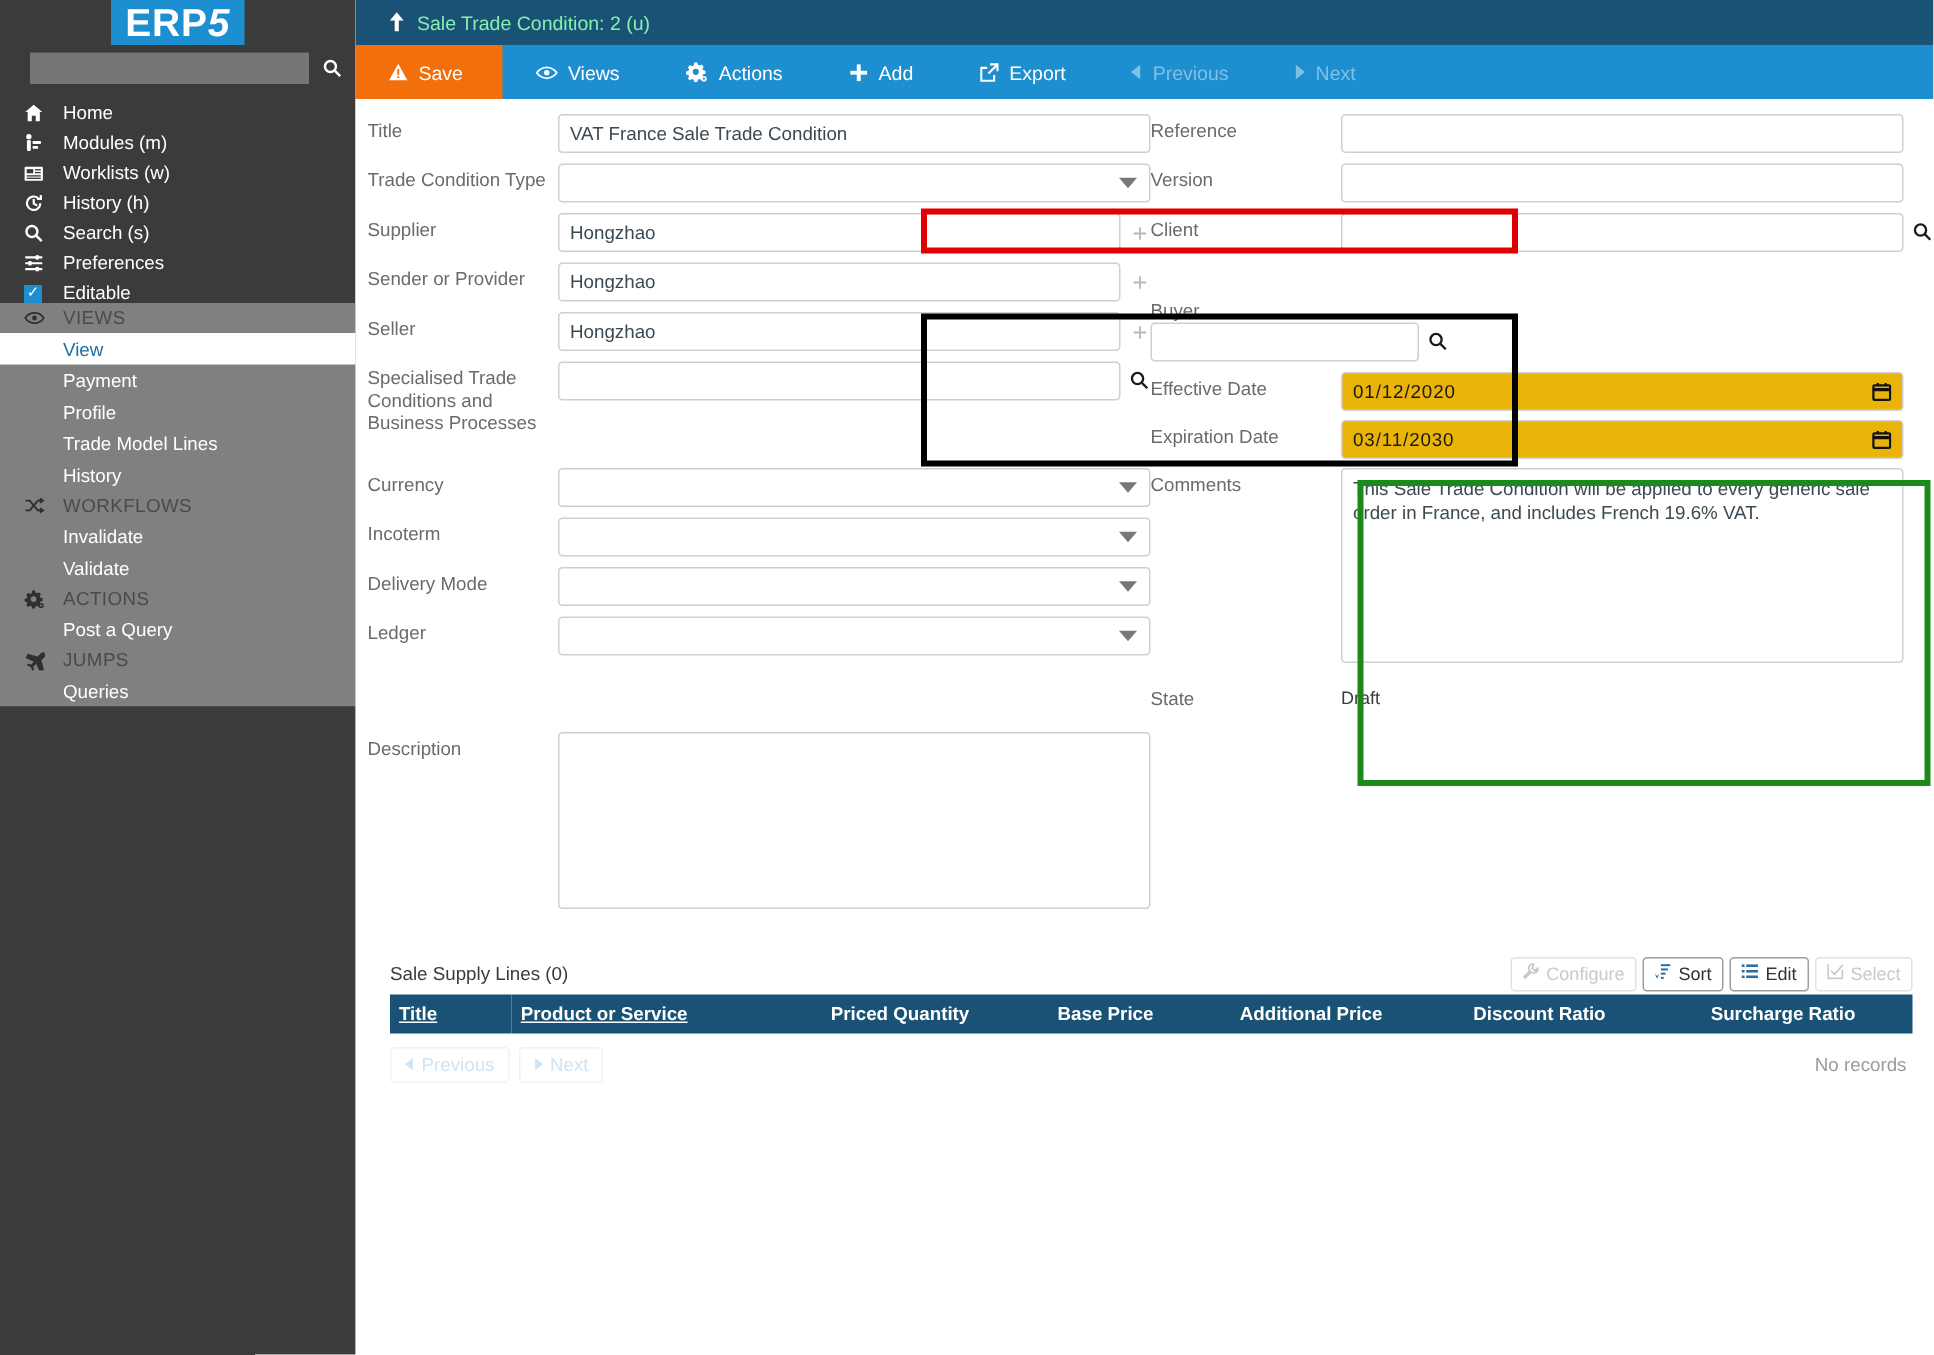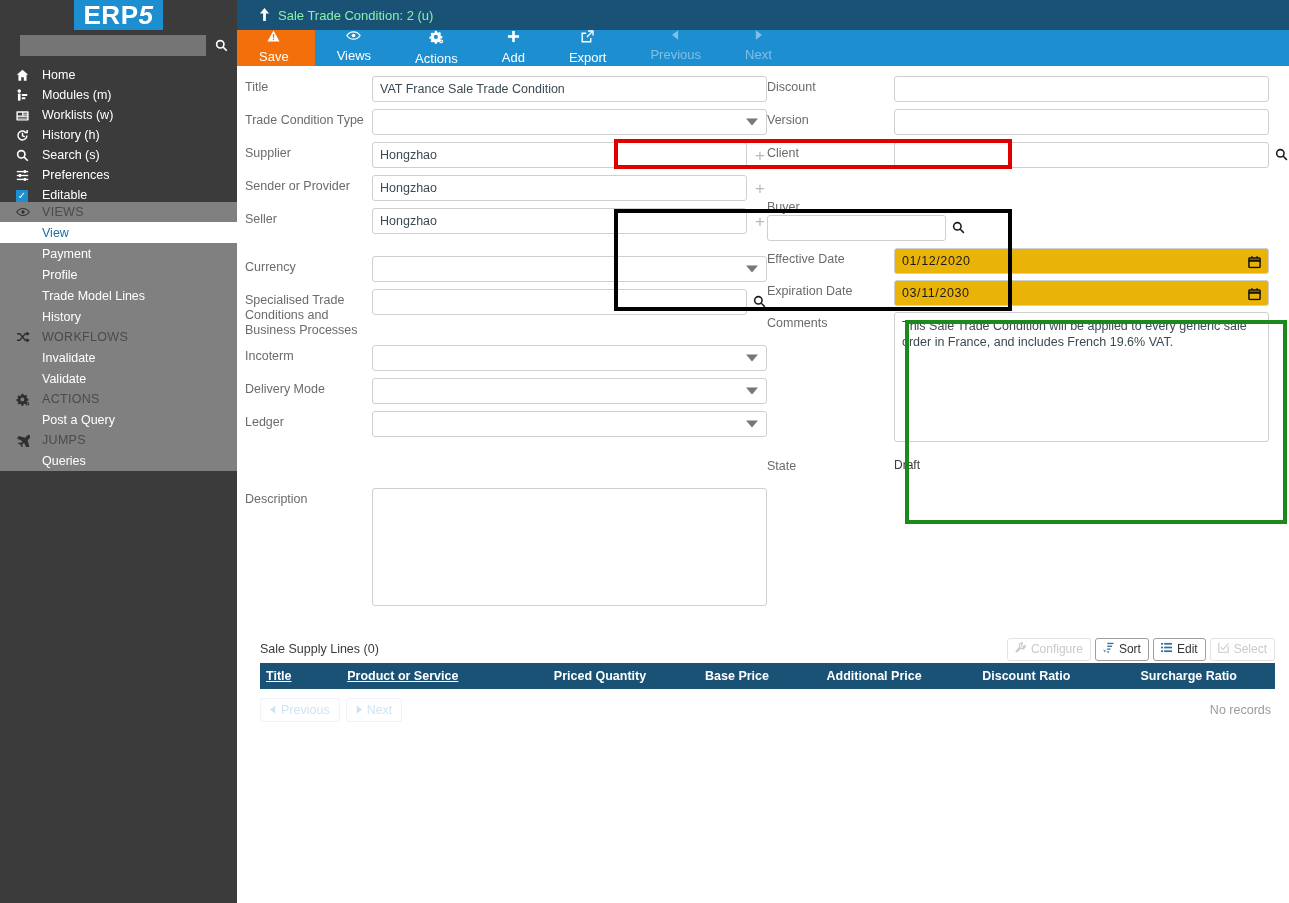--- a/index.html
+++ b/index.html
@@ -78,21 +78,21 @@
   .breadcrumb-bar {
     height: 30px; background: #1a5276; display: flex; align-items: center;
     padding-left: 22px; gap: 8px;
   }
   .breadcrumb-bar .bc-ico { color: #ffffff; font-size: 13px; line-height: 1; }
   .breadcrumb-bar .bc-txt { color: #86efac; font-size: 13px; }
 
   .toolbar { height: 36px; background: #1d8fd1; display: flex; align-items: stretch; }
   .tb-btn {
     display: flex; align-items: center; gap: 7px; padding: 0 22px;
-    color: #ffffff; font-size: 13px; cursor: pointer; white-space: nowrap; flex-direction: column;
+    color: #ffffff; font-size: 13px; cursor: pointer; white-space: nowrap;
   }
   .tb-btn.save { background: #f36f0b; padding: 0 26px 0 22px; }
   .tb-btn.disabled { color: #7fc0e6; cursor: default; }
   .tb-ico { font-size: 12px; display: inline-flex; align-items: center; }
 
   
   .form-area { position: relative; padding: 10px 0 0 0; }
   .cols { display: flex; align-items: flex-start; }
   .col-left { width: 530px; min-width: 530px; padding-left: 8px; }
   .col-right { flex: 1; padding-left: 0px; }
@@ -467,86 +467,86 @@
           </div>
 
           <div class="frow">
             <div class="flabel">Seller</div>
             <div class="fctl">
               <input class="txt" type="text" value="Hongzhao" style="">
               <span class="plusbtn">+</span>
             </div>
           </div>
 
-          <div class="frow" style="margin-top:22px;">
-            <div class="flabel">Currency</div>
-            <div class="fctl">
-              <div class="selwrap">
-                <select class="sel"><option></option></select>
-                <span class="caret"></span>
-              </div>
-            </div>
-          </div>
-
           <div class="frow">
             <div class="flabel">Specialised Trade Conditions and Business Processes</div>
             <div class="fctl">
               <input class="txt" type="text" value="" style="">
               <span class="magbtn">
                 <svg width="13" height="13" viewBox="0 0 16 16" fill="none" stroke="#1a1a1a" stroke-width="1.9">
                   <circle cx="6.6" cy="6.6" r="4.6"></circle>
                     <line x1="10.2" y1="10.2" x2="14.6" y2="14.6"></line>
                 </svg>
               </span>
             </div>
           </div>
 
-          <div class="frow">
-            <div class="flabel">Incoterm</div>
+          <div class="frow" style="margin-top:22px;">
+            <div class="flabel">Currency</div>
             <div class="fctl">
               <div class="selwrap">
                 <select class="sel"><option></option></select>
                 <span class="caret"></span>
               </div>
             </div>
           </div>
 
           <div class="frow">
-            <div class="flabel">Delivery Mode</div>
+            <div class="flabel">Incoterm</div>
             <div class="fctl">
               <div class="selwrap">
                 <select class="sel"><option></option></select>
                 <span class="caret"></span>
               </div>
             </div>
           </div>
 
           <div class="frow">
-            <div class="flabel">Ledger</div>
+            <div class="flabel">Delivery Mode</div>
             <div class="fctl">
               <div class="selwrap">
                 <select class="sel"><option></option></select>
                 <span class="caret"></span>
               </div>
             </div>
           </div>
 
+          <div class="frow">
+            <div class="flabel">Ledger</div>
+            <div class="fctl">
+              <div class="selwrap">
+                <select class="sel"><option></option></select>
+                <span class="caret"></span>
+              </div>
+            </div>
+          </div>
+
           <div class="frow" style="margin-top:51px;">
             <div class="flabel">Description</div>
             <div class="fctl">
               <textarea class="ta" style="height: 118px;"></textarea>
             </div>
           </div>
 
         </div>
 
         <div class="col-right">
 
           <div class="frow">
-            <div class="flabel">Discount</div>
+            <div class="flabel">Reference</div>
             <div class="fctl">
               <input class="txt" type="text" value="" style="">
               <span style="width:15px;"></span>
             </div>
           </div>
 
           <div class="frow">
             <div class="flabel">Version</div>
             <div class="fctl">
               <input class="txt" type="text" value="" style="">

